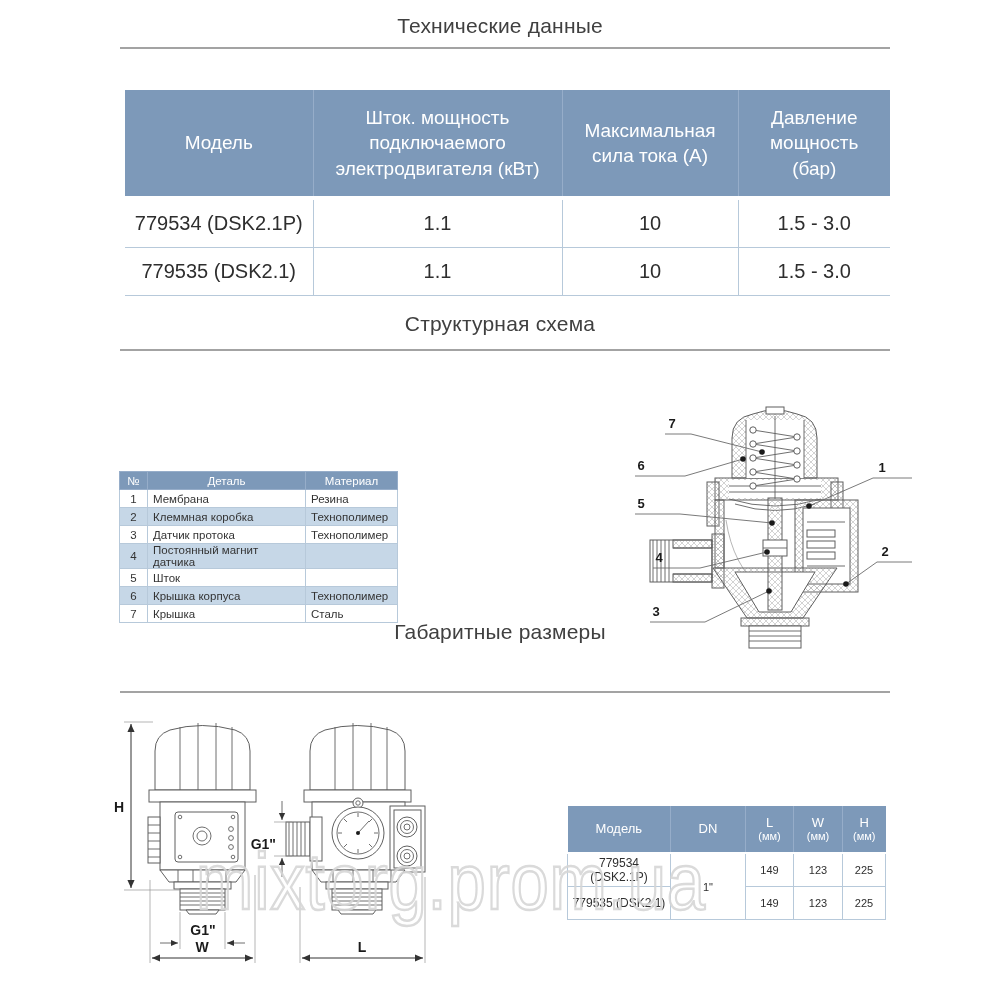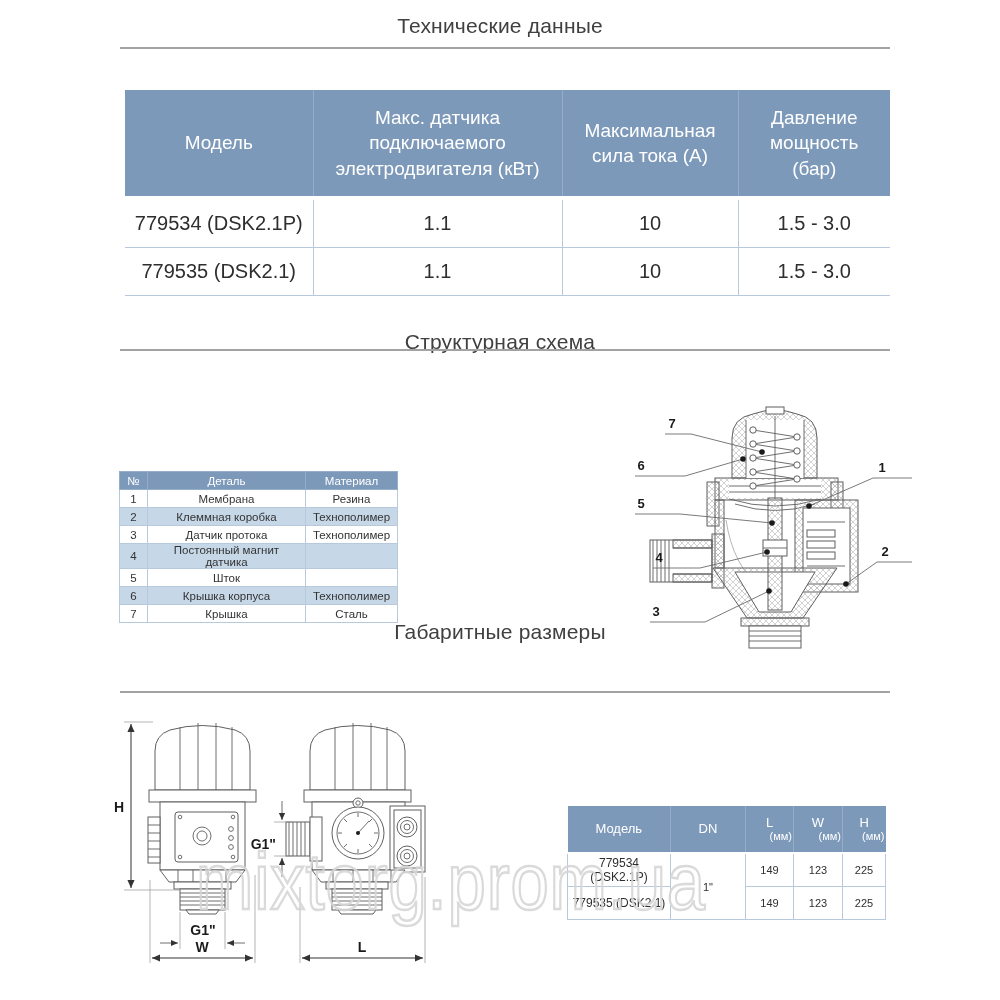--- a/index.html
+++ b/index.html
@@ -20,29 +20,29 @@
   table{border-collapse:collapse;table-layout:fixed;}
   .tech{position:absolute;left:125px;top:90px;width:765px;}
   .tech th{background:var(--header-blue,#7d99b9);color:#fff;font-weight:normal;font-size:19px;line-height:1.32;height:108px;padding:0 12px;vertical-align:middle;text-align:center;box-sizing:border-box;border-left:1px solid var(--header-border,#96adc9);border-bottom:4px solid #fff;}
   .tech th:first-child{border-left:none;}
   .tech td{height:45px;text-align:center;font-size:20px;color:var(--text-dark,#2e2e2e);border-left:1px solid var(--border-blue,#b7c9da);border-bottom:1px solid var(--border-blue,#b7c9da);}
   .tech td:first-child{border-left:none;}
 
   
   .parts{position:absolute;left:119px;top:471px;width:278px;font-size:11.5px;}
   .parts th{background:var(--header-blue,#7d99b9);color:#fff;font-weight:normal;height:17px;font-size:11.5px;border:1px solid var(--header-border,#96adc9);padding:0 4px;}
-  .parts td{height:17px;padding:0 5px;color:#333;border:1px solid var(--border-blue,#b7c9da);text-align:center;}
+  .parts td{height:17px;padding:0 5px;color:#333;border:1px solid var(--border-blue,#b7c9da);}
   .parts td:first-child{text-align:center;padding:0;}
   .parts tbody tr:nth-child(even) td{background:var(--stripe-blue,#c6d7e7);}
 
   
   .dims{position:absolute;left:567px;top:806px;width:318px;}
   .dims th{background:var(--header-blue,#7d99b9);color:#fff;font-weight:normal;font-size:13px;height:44px;line-height:1.2;vertical-align:middle;text-align:center;border-left:1px solid var(--header-border,#96adc9);border-bottom:2px solid #fff;}
   .dims th:first-child{border-left:none;}
-  .dims th .unit{display:block;font-size:11px;text-align:right;}
+  .dims th .unit{display:block;font-size:11px;}
   .dims td{height:30px;text-align:center;font-size:11px;color:var(--text-dark,#2e2e2e);border:1px solid var(--border-blue,#b7c9da);}
   .dims td.model{font-size:12px;}
 
   .dwg{position:absolute;}
   .ol{fill:#fff;stroke:#5f5f5f;stroke-width:1;}
   .ht{fill:url(#hatch1);stroke:#5f5f5f;stroke-width:1;}
   .ln{stroke:#5f5f5f;stroke-width:.9;fill:none;}
   .thin{stroke:#979797;stroke-width:.7;fill:none;}
   .leader{stroke:#6b6b6b;stroke-width:.9;fill:none;}
   .dot{fill:#1a1a1a;}
@@ -63,42 +63,42 @@
   <table class="tech">
     <colgroup>
         <col style="width:188px">
         <col style="width:249px">
         <col style="width:176px">
         <col style="width:152px">
       </colgroup>
     <thead>
       <tr>
         <th>Модель</th>
-        <th>Макс. датчика подключаемого электродвигателя (кВт)</th>
+        <th>Шток. мощность подключаемого электродвигателя (кВт)</th>
         <th>Максимальная сила тока (А)</th>
         <th>Давление мощность (бар)</th>
       </tr>
     </thead>
     <tbody>
       <tr>
         <td>779534 (DSK2.1P)</td>
         <td>1.1</td>
         <td>10</td>
         <td>1.5 - 3.0</td>
       </tr>
       <tr>
         <td>779535 (DSK2.1)</td>
         <td>1.1</td>
         <td>10</td>
         <td>1.5 - 3.0</td>
       </tr>
     </tbody>
   </table>
 
-  <h2 class="title" style="top:330px">Структурная схема</h2>
+  <h2 class="title" style="top:312px">Структурная схема</h2>
   <div class="rule" style="top:349px"></div>
 
   <table class="parts">
     <colgroup>
         <col style="width:28px">
         <col style="width:158px">
         <col style="width:92px">
       </colgroup>
     <thead>
       <tr>

